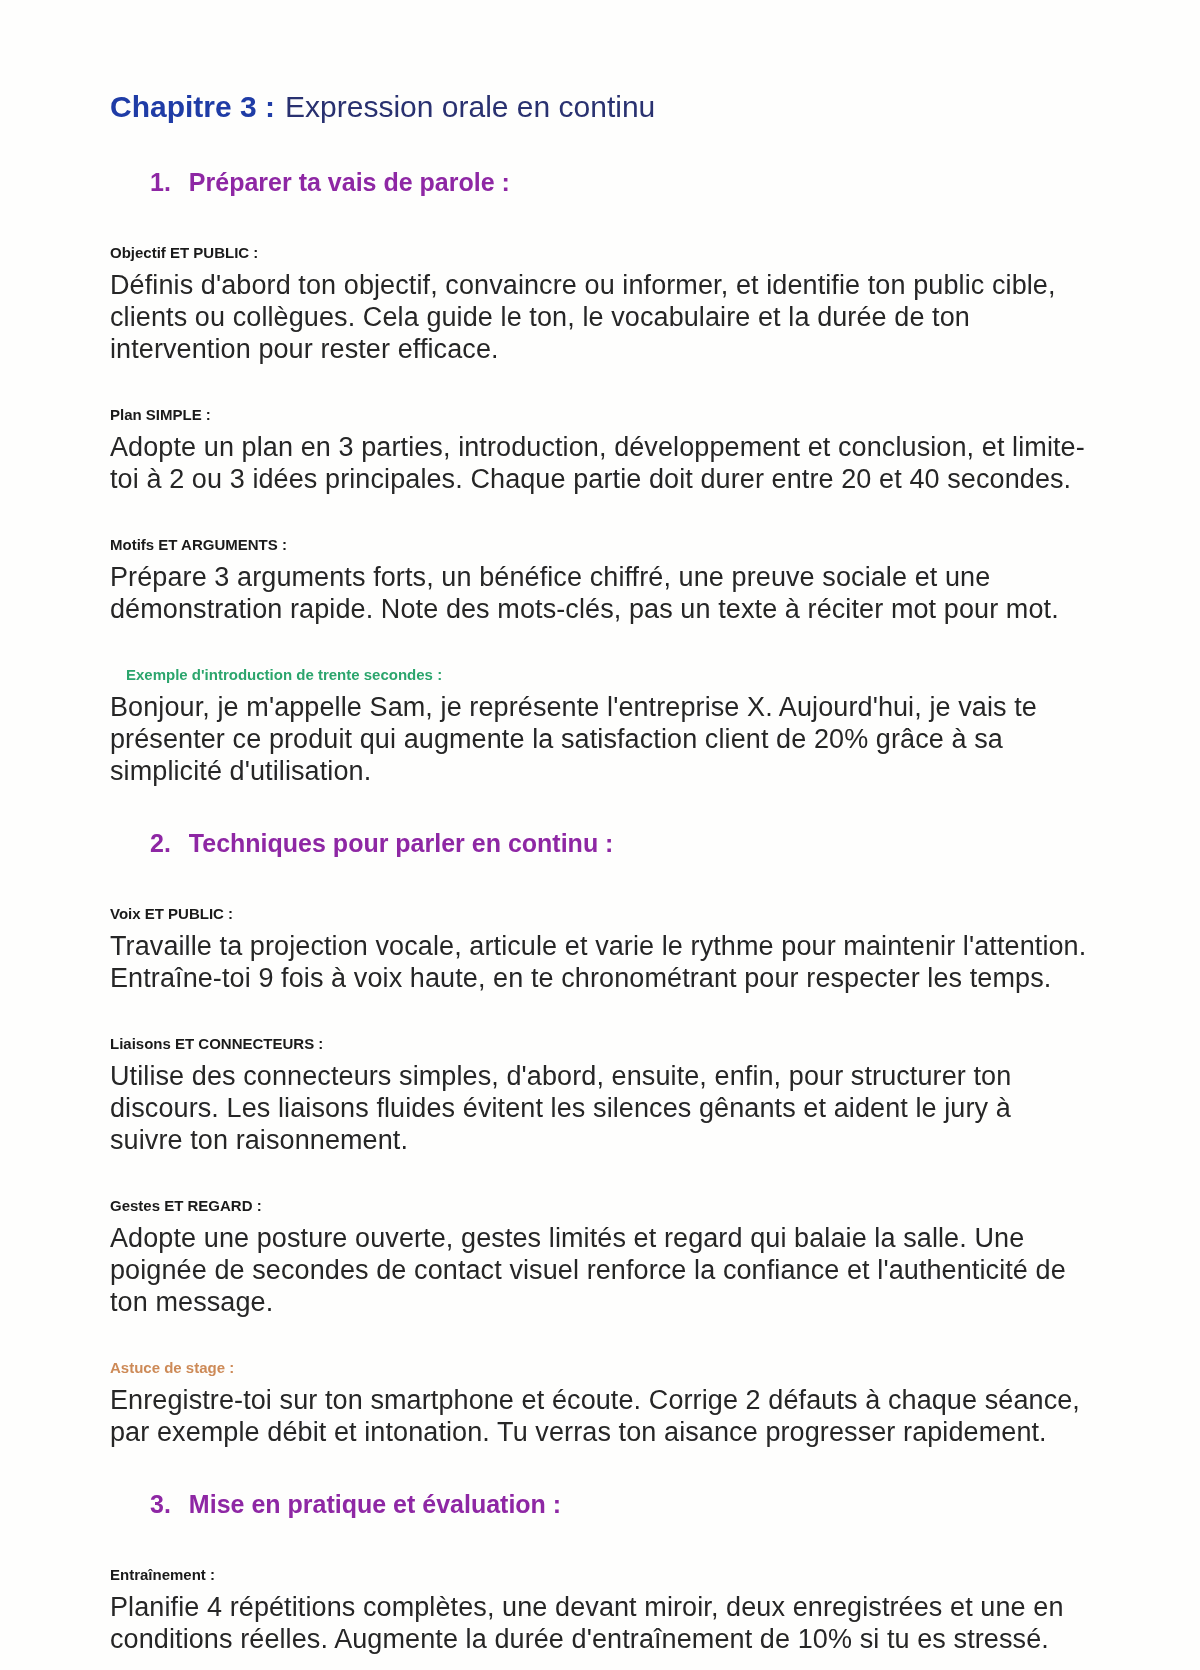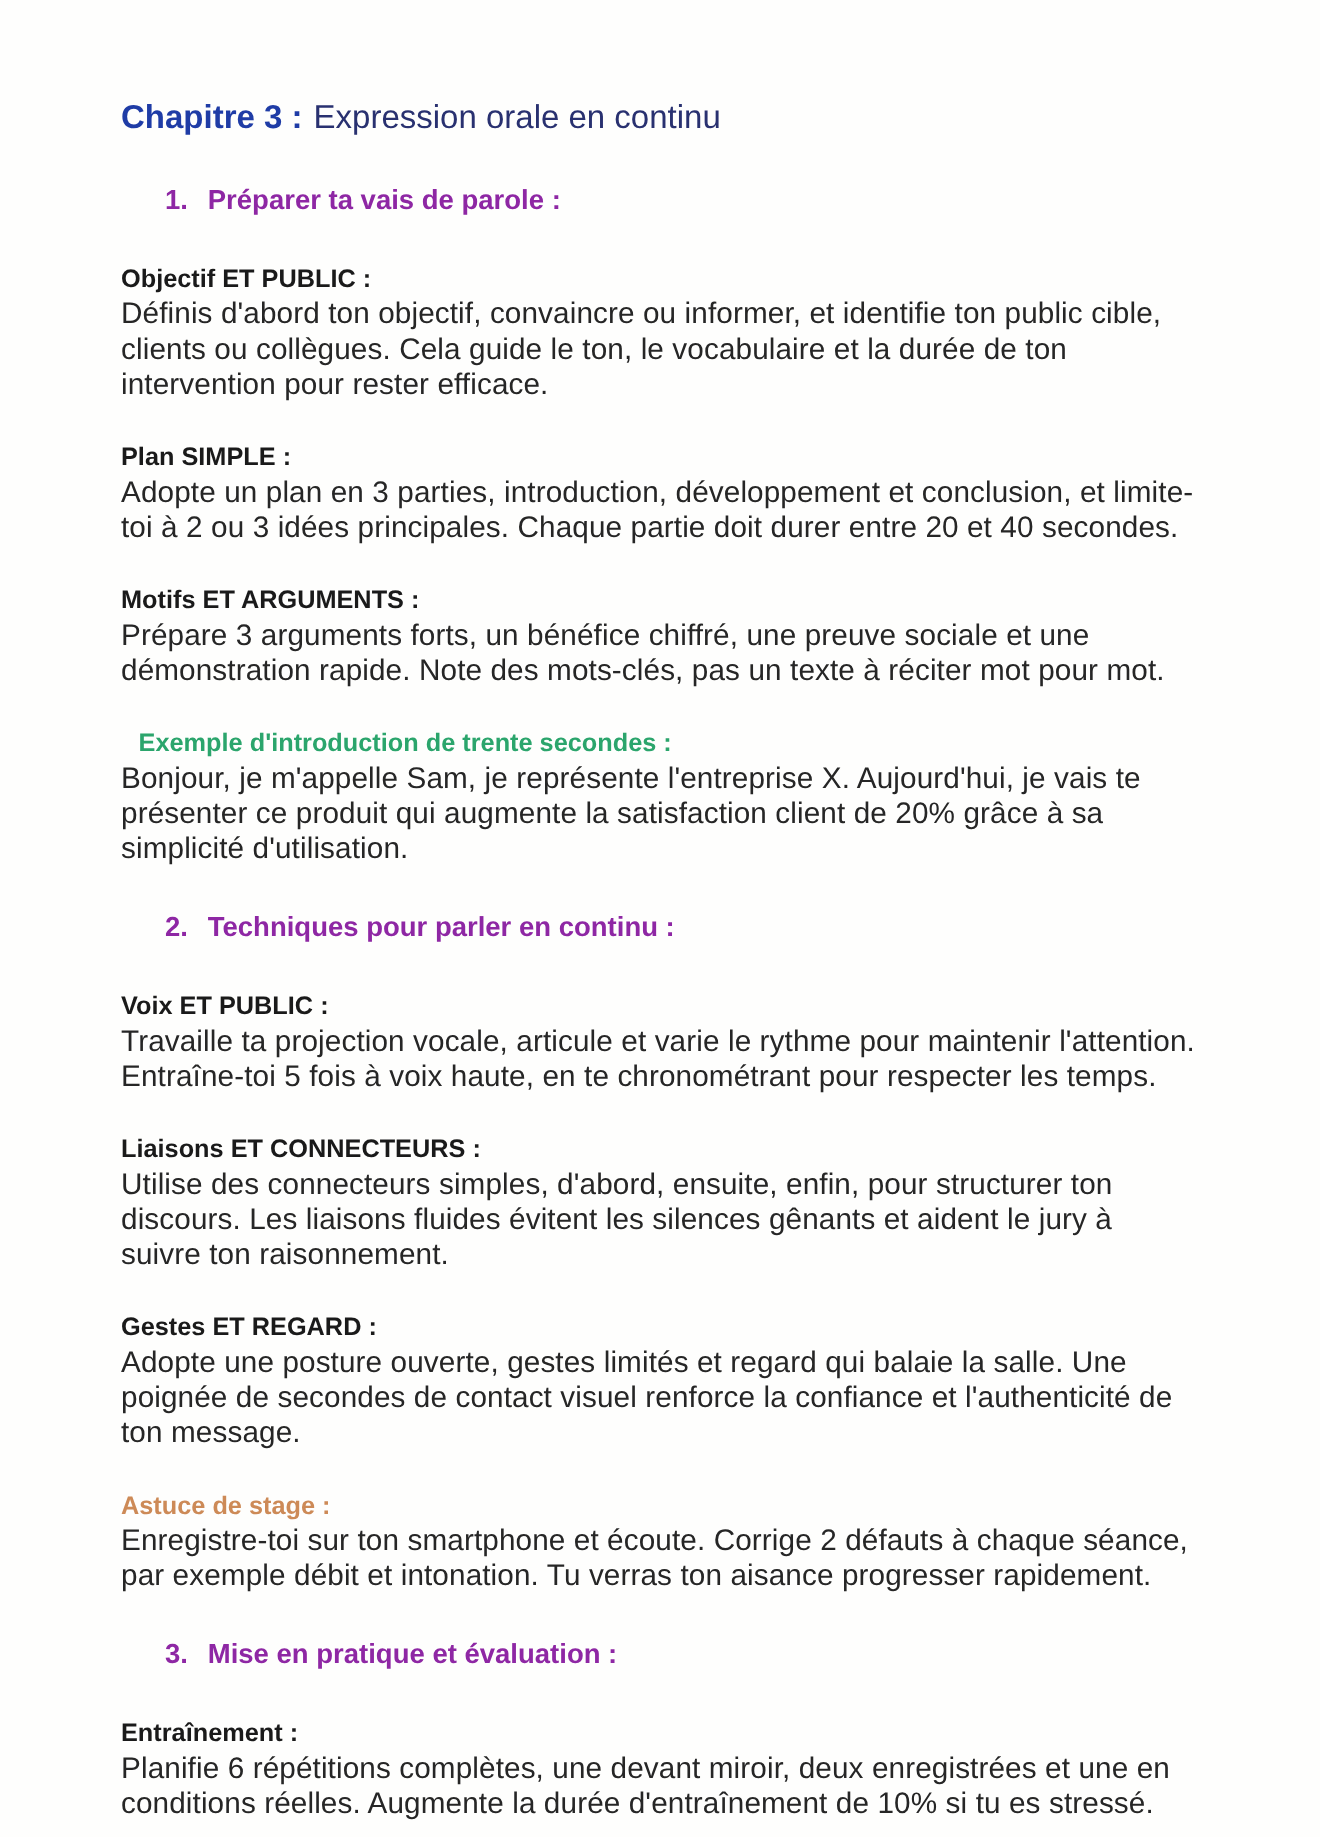--- a/index.html
+++ b/index.html
@@ -41,21 +41,21 @@
     color: #8e27a4;
     font-size: 25px;
     line-height: 33px;
     font-weight: 800;
   }
   .block {
     margin-top: 34px;
     max-width: 982px;
   }
   .block-label {
-    font-size: 23px;
+    font-size: 15px;
     line-height: 32px;
     font-weight: 800;
     color: #1a1a1a;
   }
   .block-label.green { color: #2ba56c; margin-left: 16px; }
   .block-label.orange { color: #cd8a57; }
   .block-text {
     margin: 0;
     font-size: 27px;
     line-height: 32px;
@@ -98,21 +98,21 @@
     <p class="block-text">Bonjour, je m'appelle Sam, je représente l'entreprise X. Aujourd'hui, je vais te présenter ce produit qui augmente la satisfaction client de 20% grâce à sa simplicité d'utilisation.</p>
   </div>
 
   <div class="sec-heading">
     <span>2.</span>
     <span>Techniques pour parler en continu :</span>
   </div>
 
   <div class="block">
     <div class="block-label">Voix ET PUBLIC :</div>
-    <p class="block-text">Travaille ta projection vocale, articule et varie le rythme pour maintenir l'attention. Entraîne-toi 5 fois à voix haute, en te chronométrant pour respecter les temps.</p>
+    <p class="block-text">Travaille ta projection vocale, articule et varie le rythme pour maintenir l'attention. Entraîne-toi 9 fois à voix haute, en te chronométrant pour respecter les temps.</p>
   </div>
 
   <div class="block">
     <div class="block-label">Liaisons ET CONNECTEURS :</div>
     <p class="block-text">Utilise des connecteurs simples, d'abord, ensuite, enfin, pour structurer ton discours. Les liaisons fluides évitent les silences gênants et aident le jury à suivre ton raisonnement.</p>
   </div>
 
   <div class="block">
     <div class="block-label">Gestes ET REGARD :</div>
     <p class="block-text">Adopte une posture ouverte, gestes limités et regard qui balaie la salle. Une poignée de secondes de contact visuel renforce la confiance et l'authenticité de ton message.</p>
@@ -123,16 +123,16 @@
     <p class="block-text">Enregistre-toi sur ton smartphone et écoute. Corrige 2 défauts à chaque séance, par exemple débit et intonation. Tu verras ton aisance progresser rapidement.</p>
   </div>
 
   <div class="sec-heading">
     <span>3.</span>
     <span>Mise en pratique et évaluation :</span>
   </div>
 
   <div class="block">
     <div class="block-label">Entraînement :</div>
-    <p class="block-text">Planifie 6 répétitions complètes, une devant miroir, deux enregistrées et une en conditions réelles. Augmente la durée d'entraînement de 10% si tu es stressé.</p>
+    <p class="block-text">Planifie 4 répétitions complètes, une devant miroir, deux enregistrées et une en conditions réelles. Augmente la durée d'entraînement de 10% si tu es stressé.</p>
   </div>
 
 </div>
 
 </body></html>

